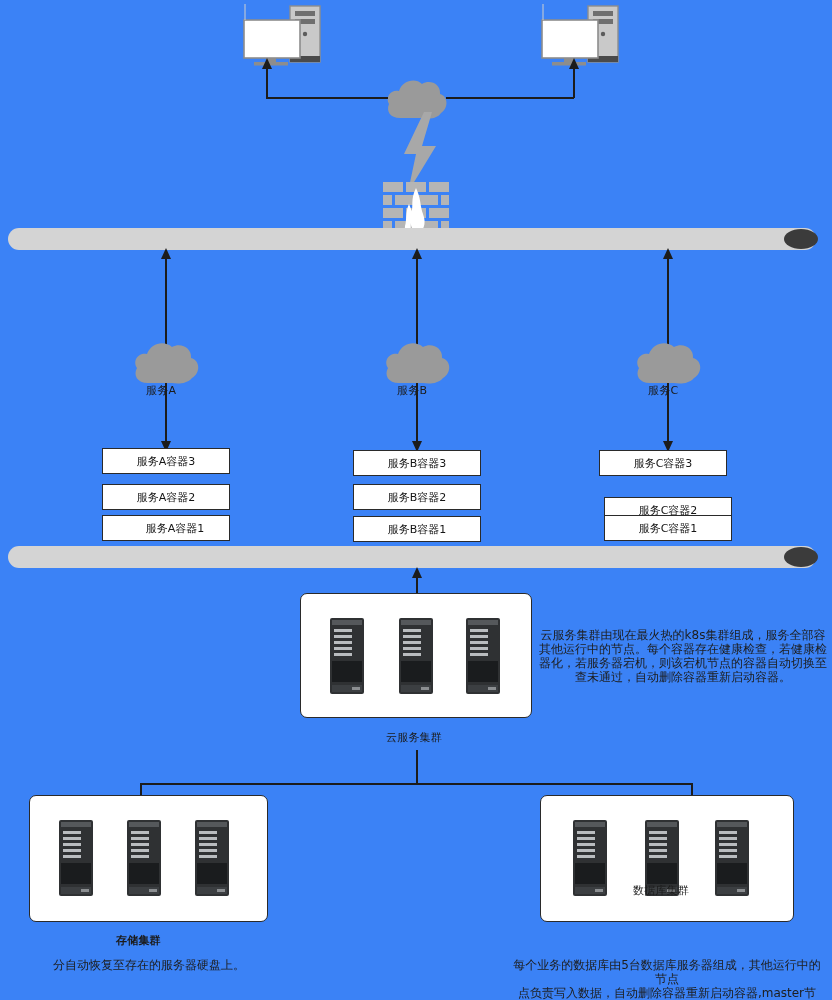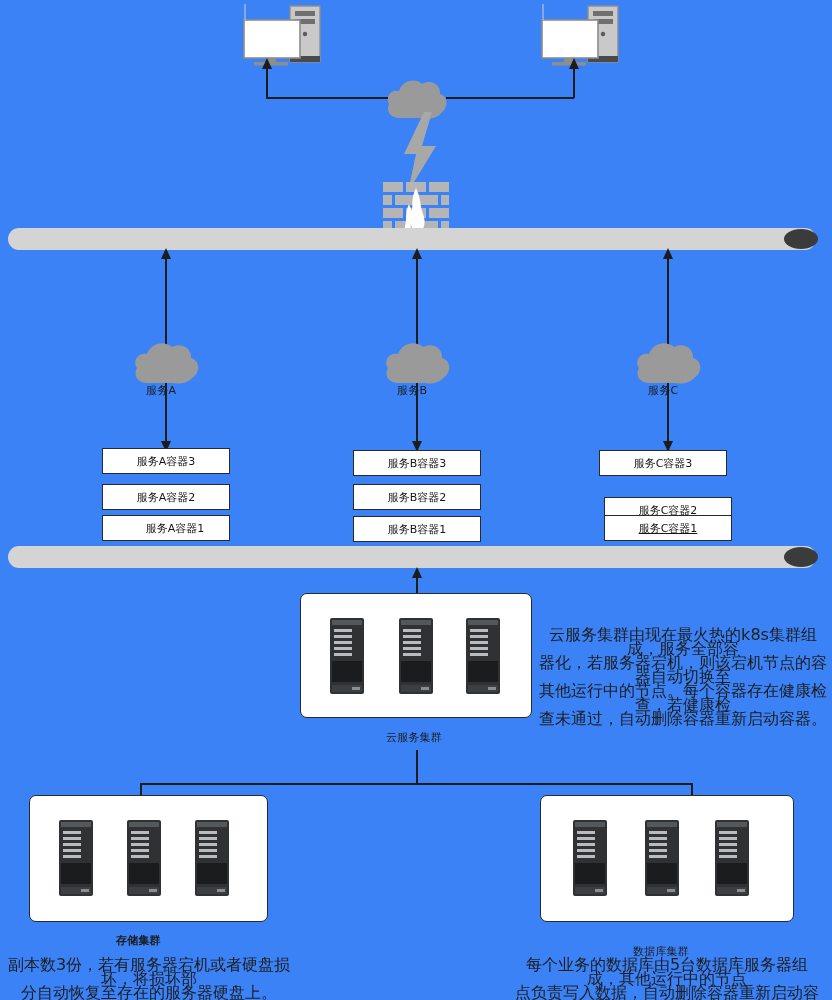--- a/index.html
+++ b/index.html
@@ -22,21 +22,21 @@
   
   .label {
     position: absolute;
     font-size: 11px;
     color: #1b1b1b;
     white-space: nowrap;
     letter-spacing: .2px;
   }
   .note {
     position: absolute;
-    font-size: 16px;
+    font-size: 12px;
     line-height: 14px;
     color: #1d1d1d;
     text-align: center;
   }
 
   
   .netbar {
     position: absolute;
     height: 22px;
     background: #d4d4d4;
@@ -226,21 +226,21 @@
   <div class="cbox" style="left:102px; top:448px;">服务A容器3</div>
   <div class="cbox" style="left:102px; top:484px;">服务A容器2</div>
   <div class="cbox" style="left:102px; top:515px;padding-left:18px;">服务A容器1</div>
 
   <div class="cbox" style="left:353px; top:450px;">服务B容器3</div>
   <div class="cbox" style="left:353px; top:484px;">服务B容器2</div>
   <div class="cbox" style="left:353px; top:516px;">服务B容器1</div>
 
   <div class="cbox" style="left:599px; top:450px;">服务C容器3</div>
   <div class="cbox" style="left:604px; top:484px;margin-top:13px;">服务C容器2</div>
-  <div class="cbox" style="left:604px; top:515px;text-decoration:underline;">服务C容器1</div>
+  <div class="cbox" style="left:604px; top:515px;">服务C容器1</div>
 
   <div class="netbar" style="left:8px; top:546px; width:808px;">
     <span class="cap"></span>
   </div>
 
   <div class="vline" style="left:416px; top:578px; height:40px;"></div>
   <div class="arrow-up" style="left:412px; top:567px;"></div>
 
   <div class="frame" style="left:300px; top:593px; width:232px; height:125px;"></div>
 
@@ -284,22 +284,22 @@
       <rect x="2" y="43" width="30" height="21" fill="#1a1c1e"></rect>
       <rect x="2" y="67" width="30" height="7" fill="#3c3f42"></rect>
       <rect x="22" y="69" width="8" height="3" fill="#8b8e91"></rect>
     </svg>
   </div>
 
   <div class="label" style="left:386px; top:730px;">云服务集群</div>
 
   <div class="note" style="left:537px; top:628px; width:292px; text-align:center;">
     <div>云服务集群由现在最火热的k8s集群组成，服务全部容</div>
+    <div>其他运行中的节点。每个容器存在健康检查，若健康检</div>
     <div>器化，若服务器宕机，则该宕机节点的容器自动切换至</div>
-    <div>其他运行中的节点。每个容器存在健康检查，若健康检</div>
     <div>查未通过，自动删除容器重新启动容器。</div>
   </div>
 
   <div class="vline" style="left:416px; top:750px; height:33px;"></div>
   <div class="hline" style="left:140px; top:783px; width:552px;"></div>
   <div class="vline" style="left:140px; top:783px; height:16px;"></div>
   <div class="arrow-down" style="left:136px; top:797px;"></div>
   <div class="vline" style="left:691px; top:783px; height:16px;"></div>
   <div class="arrow-down" style="left:687px; top:797px;"></div>
 
@@ -344,21 +344,20 @@
       <rect x="4" y="35" width="18" height="3" fill="#b9bcbf"></rect>
       <rect x="2" y="43" width="30" height="21" fill="#1a1c1e"></rect>
       <rect x="2" y="67" width="30" height="7" fill="#3c3f42"></rect>
       <rect x="22" y="69" width="8" height="3" fill="#8b8e91"></rect>
     </svg>
   </div>
 
   <div class="label" style="left:116px; top:933px;font-weight:bold;">存储集群</div>
 
   <div class="note" style="left:4px; top:958px; width:290px;">
-    <div>副本数3份，若有服务器宕机或者硬盘损坏，将损坏部</div>
     <div>分自动恢复至存在的服务器硬盘上。</div>
   </div>
 
   <div class="frame" style="left:540px; top:795px; width:254px; height:127px;"></div>
 
   <div class="abs" style="left:573px; top:820px;">
     <svg width="34" height="76" viewBox="0 0 34 76">
       <rect x="0" y="0" width="34" height="76" rx="2" fill="#2f3133"></rect>
       <rect x="2" y="2" width="30" height="5" fill="#55585b"></rect>
       <rect x="4" y="11" width="18" height="3" fill="#b9bcbf"></rect>
@@ -393,20 +392,20 @@
       <rect x="4" y="17" width="18" height="3" fill="#b9bcbf"></rect>
       <rect x="4" y="23" width="18" height="3" fill="#b9bcbf"></rect>
       <rect x="4" y="29" width="18" height="3" fill="#b9bcbf"></rect>
       <rect x="4" y="35" width="18" height="3" fill="#b9bcbf"></rect>
       <rect x="2" y="43" width="30" height="21" fill="#1a1c1e"></rect>
       <rect x="2" y="67" width="30" height="7" fill="#3c3f42"></rect>
       <rect x="22" y="69" width="8" height="3" fill="#8b8e91"></rect>
     </svg>
   </div>
 
-  <div class="label" style="left:633px; top:944px;">数据库集群</div>
+  <div class="label" style="left:633px; top:883px;">数据库集群</div>
 
   <div class="note" style="left:512px; top:958px; width:310px;">
     <div>每个业务的数据库由5台数据库服务器组成，其他运行中的节点</div>
     <div>点负责写入数据，自动删除容器重新启动容器,master节点宕机</div>
   </div>
 
 </div>
 
 </body></html>

